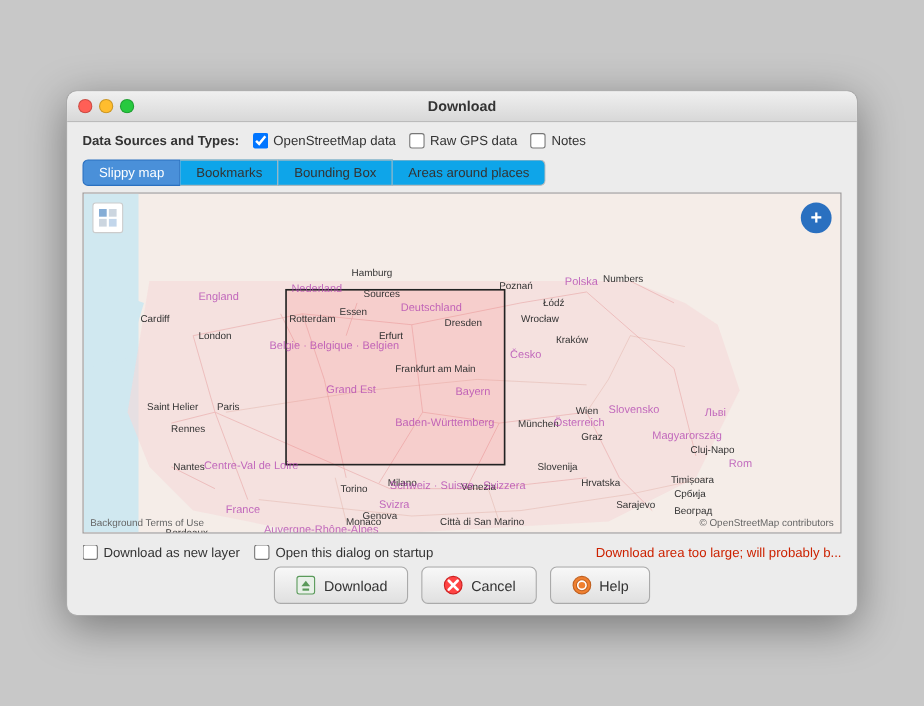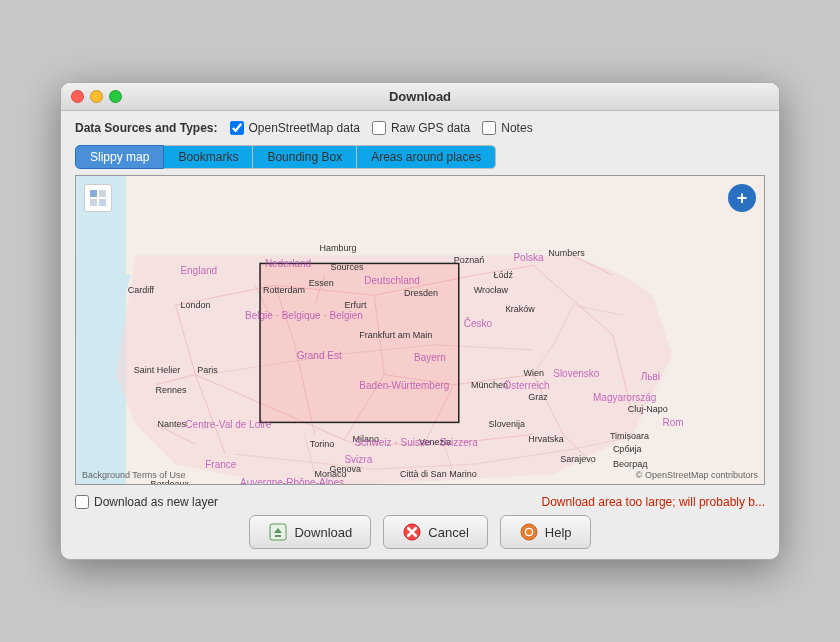--- a/index.html
+++ b/index.html
@@ -372,20 +372,24 @@
     <div class="map-attribution-right">© OpenStreetMap contributors</div>
   </div>
 
   <div class="bottom-section">
     <div class="bottom-row">
       <label class="checkbox-group">
         <input type="checkbox" style="">
         <span>Download as new layer</span>
       </label>
       &nbsp;&nbsp;&nbsp;
+      <label class="checkbox-group">
+        <input type="checkbox" style="">
+        <span>Open this dialog on startup</span>
+      </label>
       <span class="warning-text" style="margin-left:auto;">Download area too large; will probably b...</span>
     </div>
 
     <div class="action-buttons">
       <button class="btn">
         <div class="btn-icon">
           <svg width="20" height="20" viewBox="0 0 20 20" fill="none">
             <rect x="2" y="2" width="16" height="16" rx="2" fill="#e8f0e8" stroke="#5a9a5a" stroke-width="1"></rect>
             <polygon points="10,6 14,11 6,11" fill="#5a9a5a"></polygon>
             <rect x="7" y="13" width="6" height="2" fill="#5a9a5a"></rect>

